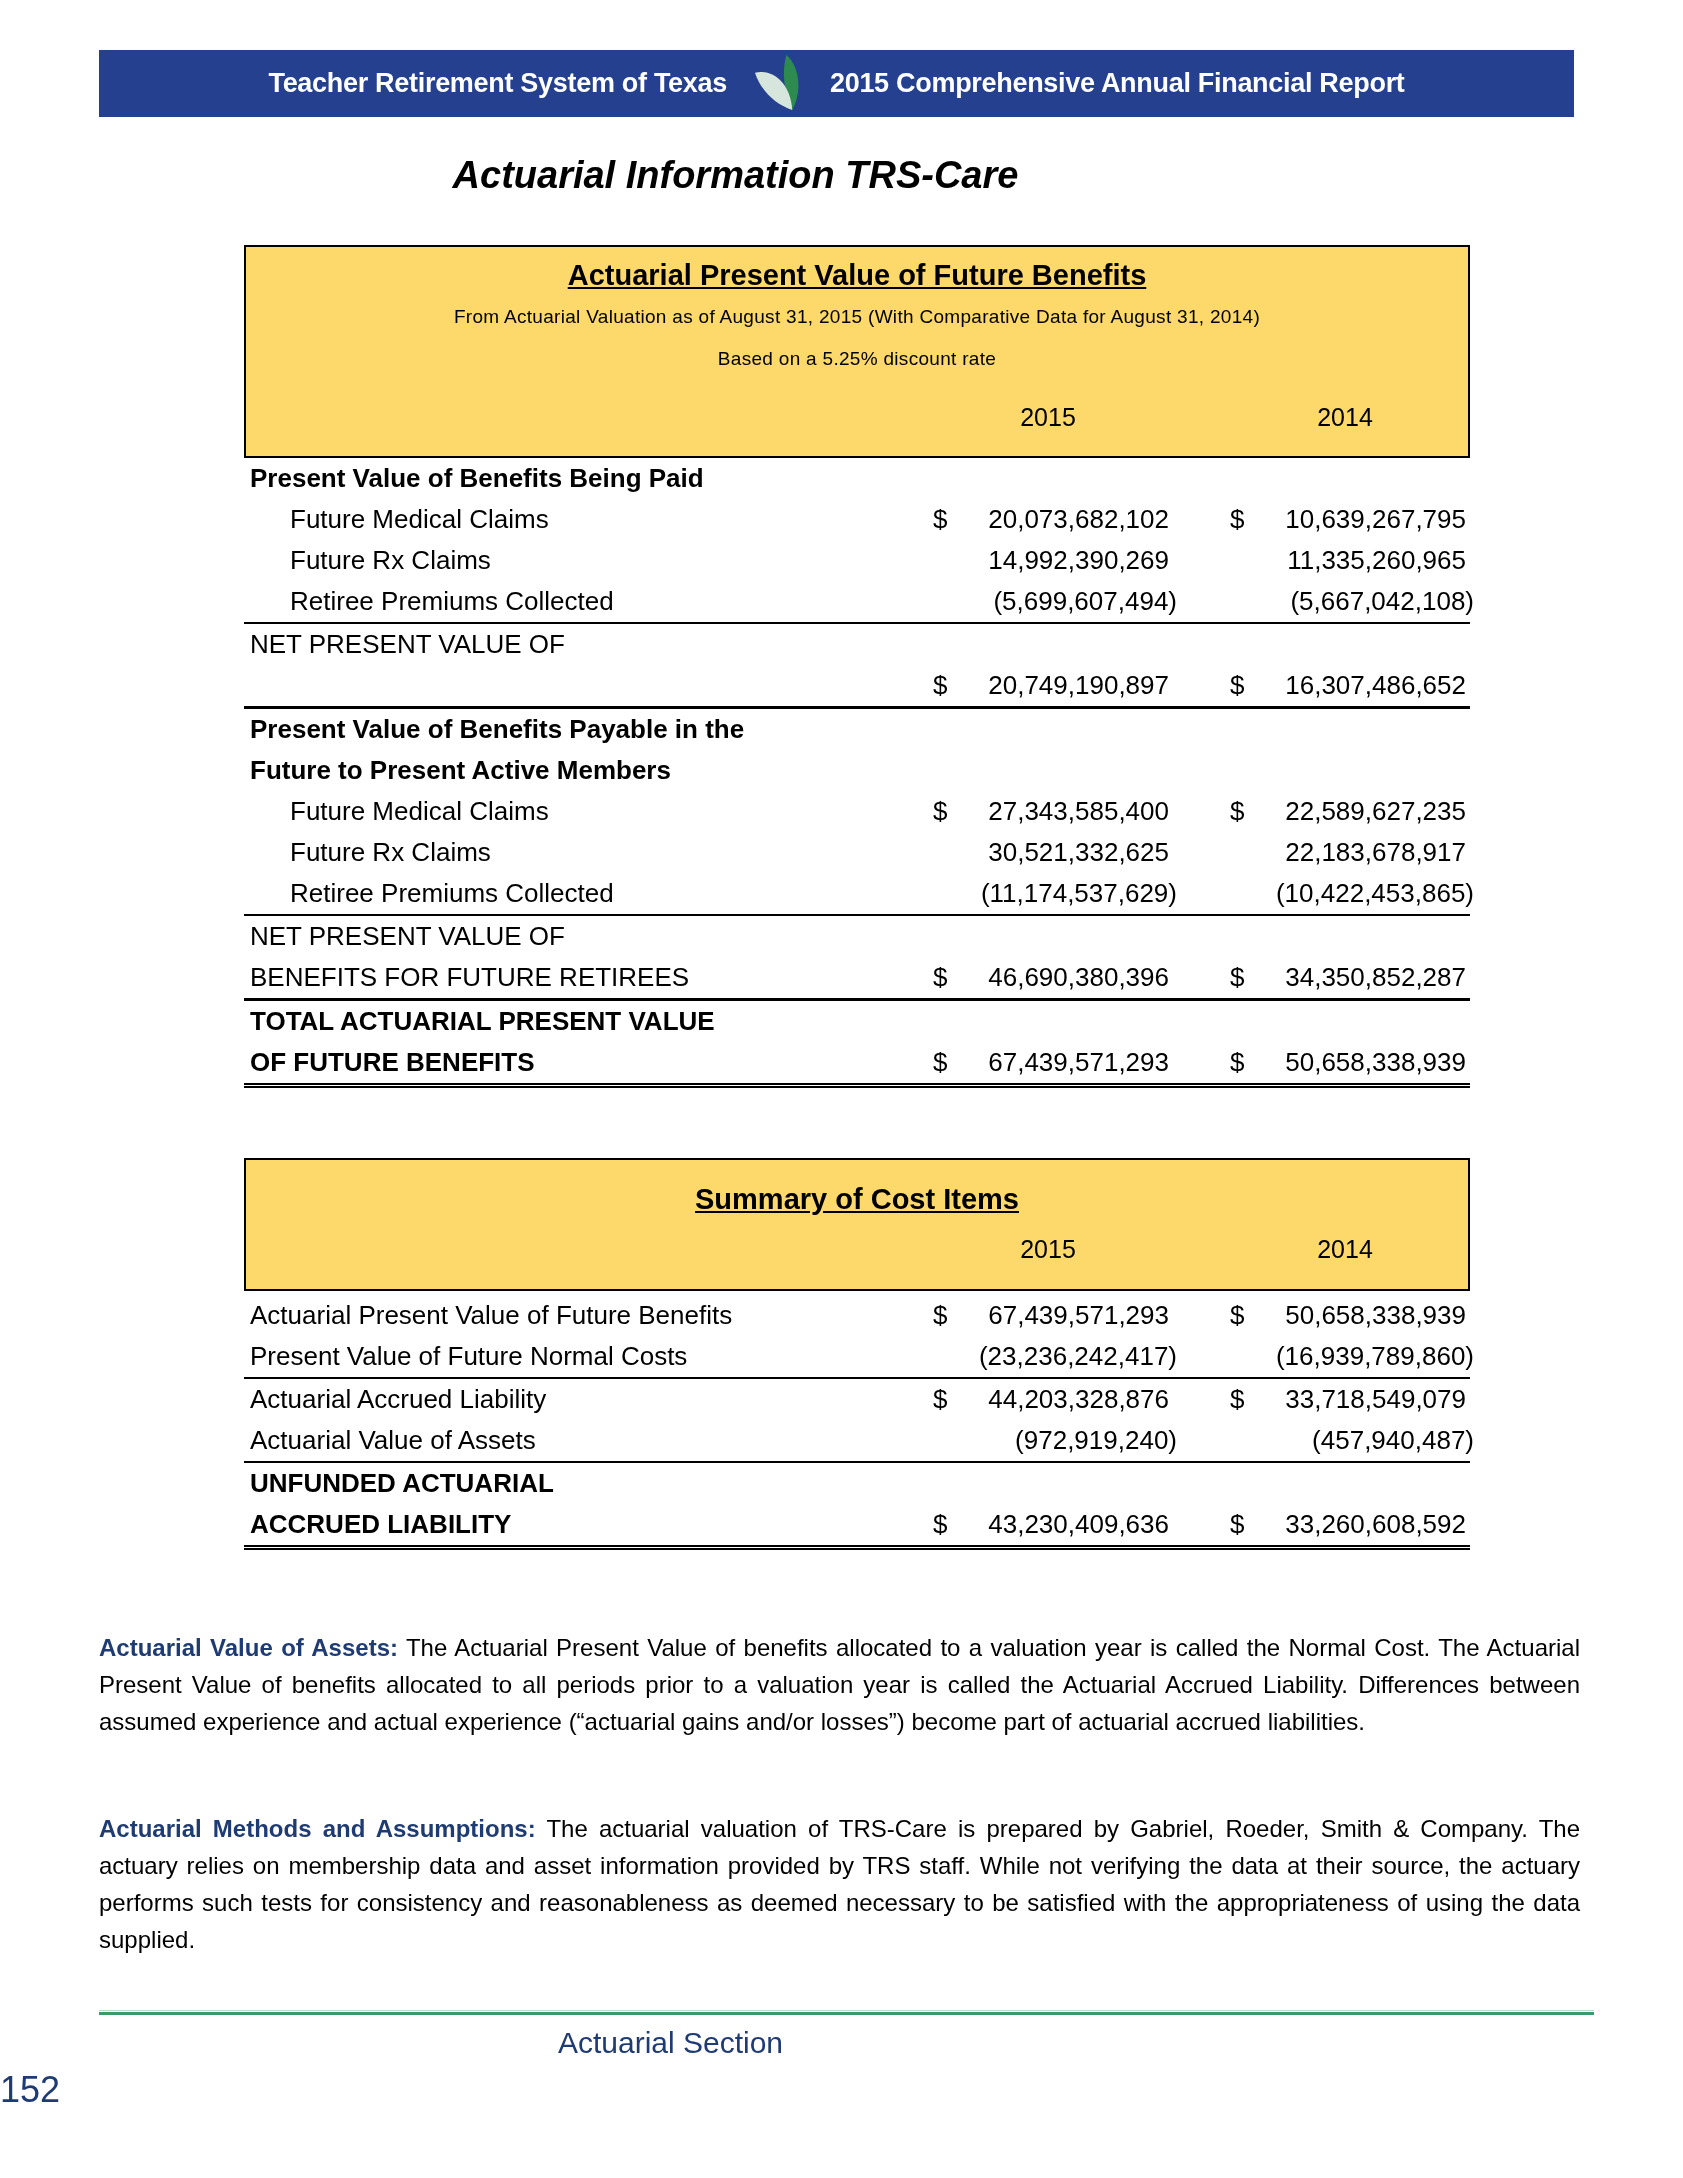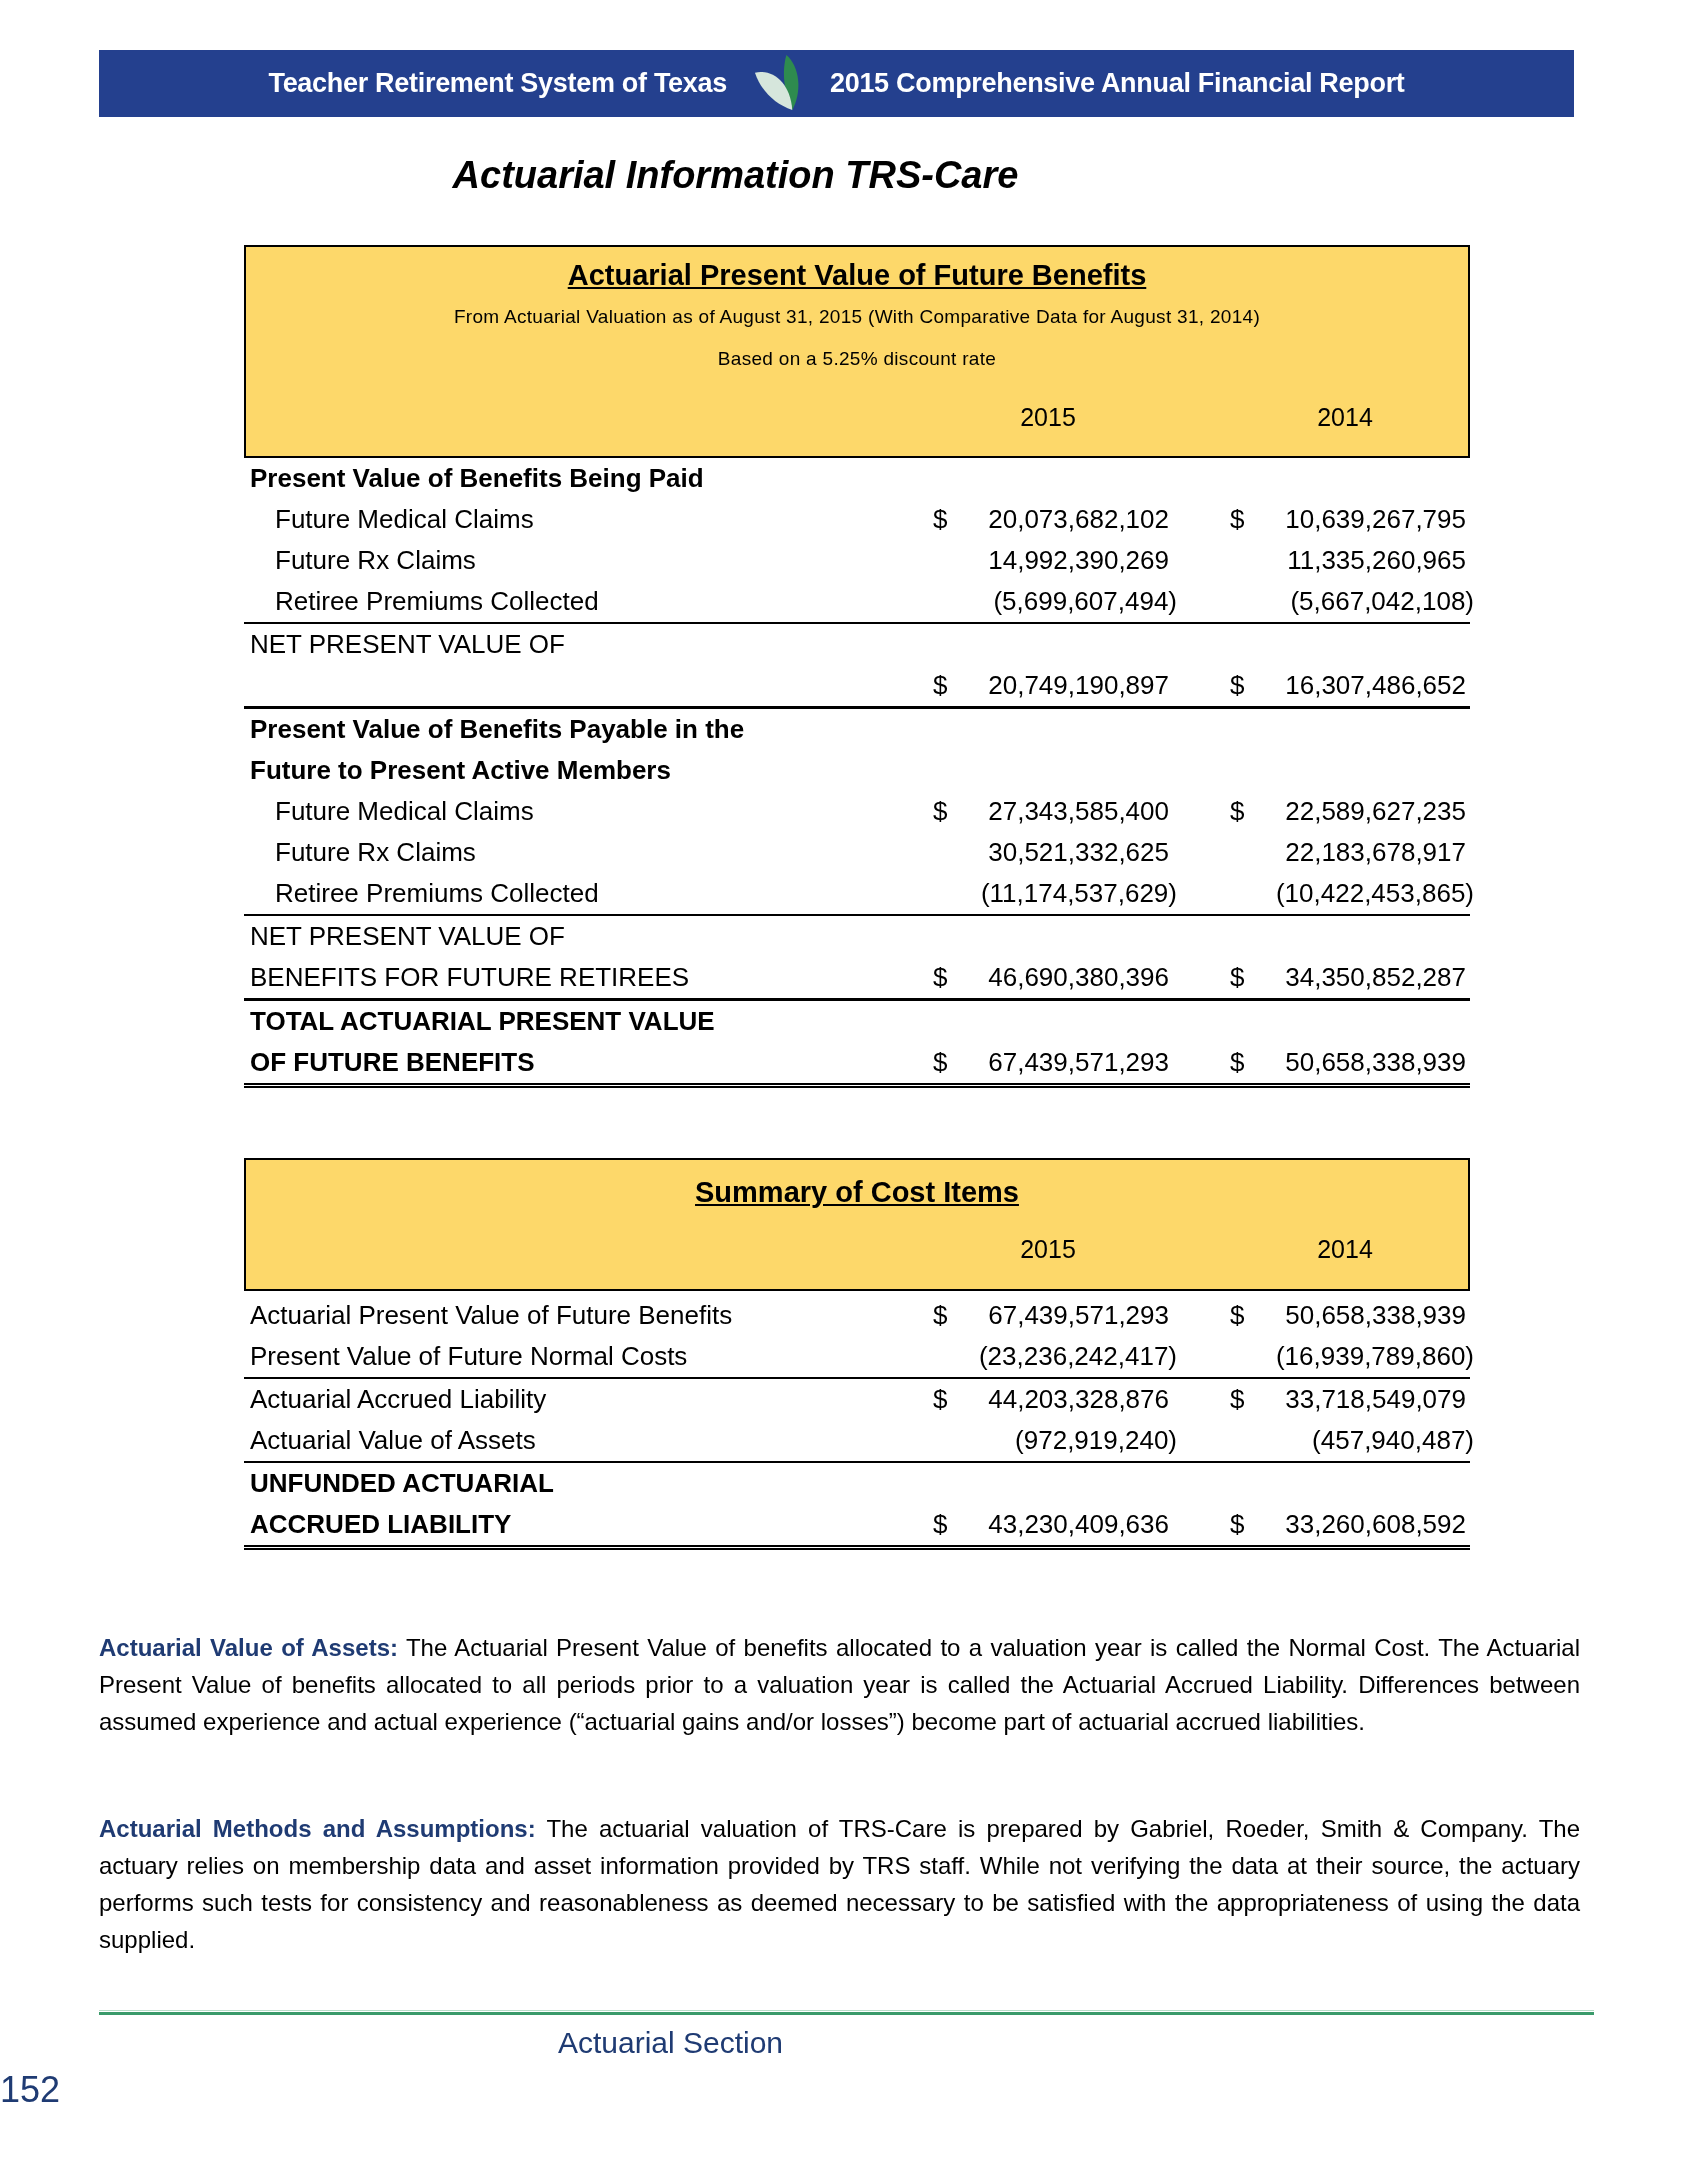--- a/index.html
+++ b/index.html
@@ -13,21 +13,21 @@
 
   .tbl { position:absolute; left:244px; width:1226px; }
   .hdr-box { background:#fdd86a; border:2px solid #000; box-sizing:border-box; position:relative; }
   .hdr-title { text-align:center; font-weight:bold; font-size:29px; text-decoration:underline; }
   .hdr-sub { text-align:center; font-size:19px; letter-spacing:0.3px; }
   .year-row { position:absolute; left:0; right:0; }
   .year { position:absolute; font-size:25px; text-align:center; width:198px; }
 
   .row { position:relative; height:41px; font-size:26px; line-height:41px; }
   .row .lbl { position:absolute; left:6px; white-space:nowrap; }
-  .row .lbl.ind { left:31px; }
+  .row .lbl.ind { left:46px; }
   .row .lbl.b { font-weight:bold; }
   .row .dol { position:absolute; font-size:26px; }
   .row .v1 { position:absolute; right:301px; text-align:right; }
   .row .v2 { position:absolute; right:4px; text-align:right; }
   .row .v1.neg { right:293px; }
   .row .v2.neg { right:-4px; }
   .row .d1 { left:689px; }
   .row .d2 { left:986px; }
   .rule-b { border-bottom:2px solid #000; }
   .rule-bb { border-bottom:3px solid #000; }
@@ -136,21 +136,21 @@
         <span class="dol d1">$</span>
         <span class="dol d2">$</span>
         <span class="v1">67,439,571,293</span>
         <span class="v2">50,658,338,939</span>
       </div>
     </div>
 </div>
 
 <div class="tbl" style="top:1158px;">
   <div class="hdr-box" style="height:133px;">
-    <div class="hdr-title" style="padding-top:16px;">Summary of Cost Items</div>
+    <div class="hdr-title" style="padding-top:23px;">Summary of Cost Items</div>
     <div class="year-row" style="top:75px;">
       <span class="year" style="left:703px;">2015</span>
       <span class="year" style="left:1000px;">2014</span>
     </div>
   </div>
   <div id="cost-rows" style="padding-top:4px;">
       <div class="row">
         <span class="lbl">Actuarial Present Value of Future Benefits</span>
         <span class="dol d1">$</span>
         <span class="dol d2">$</span>

